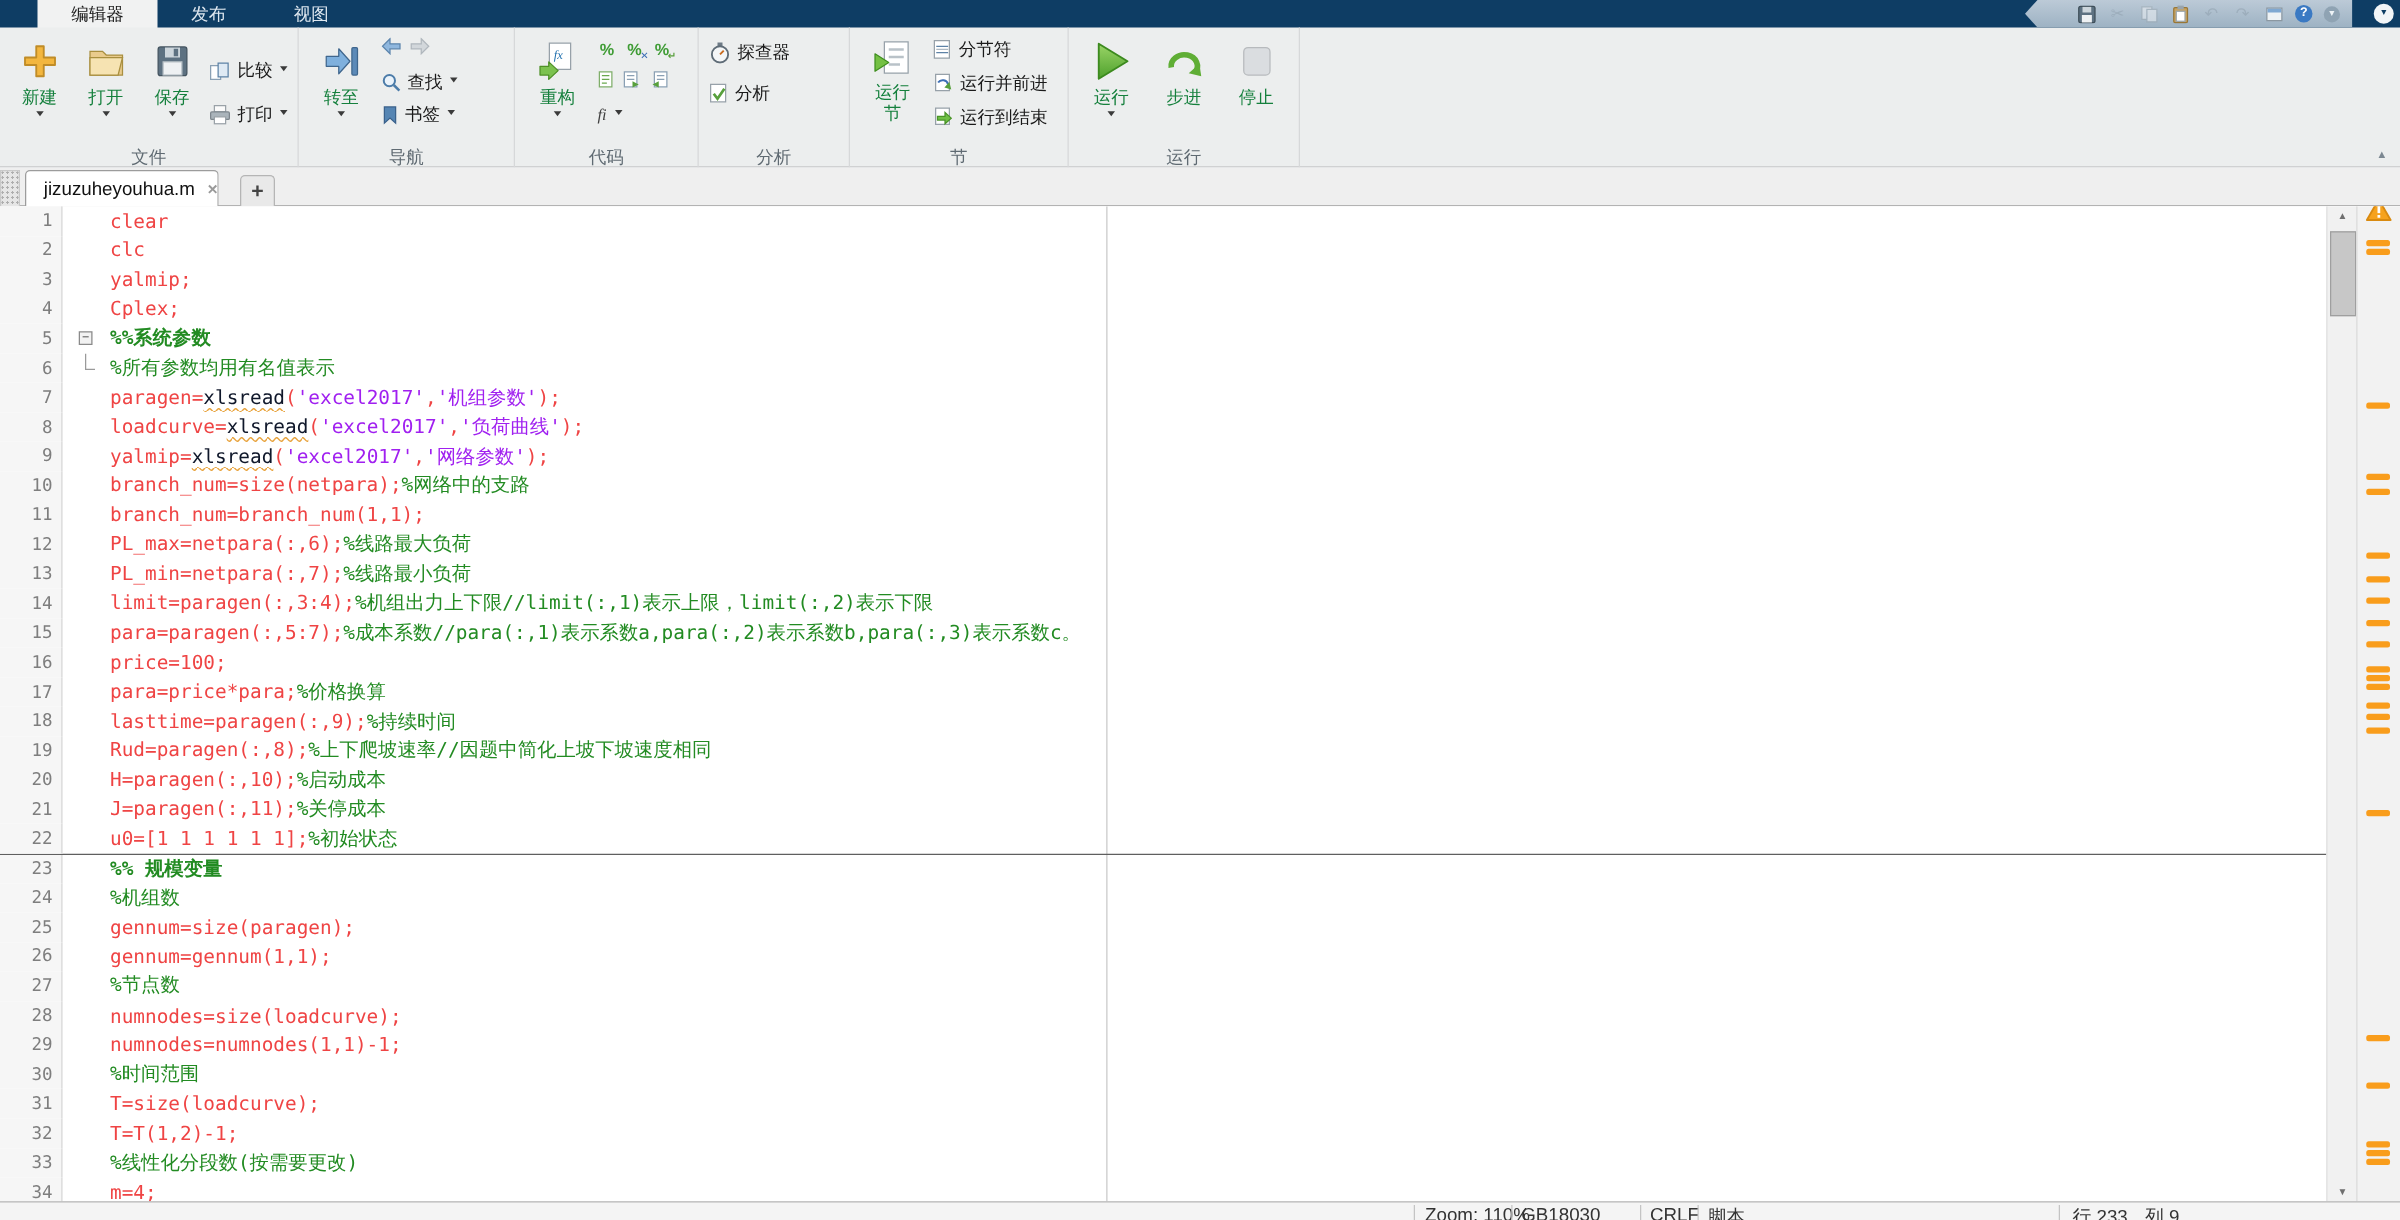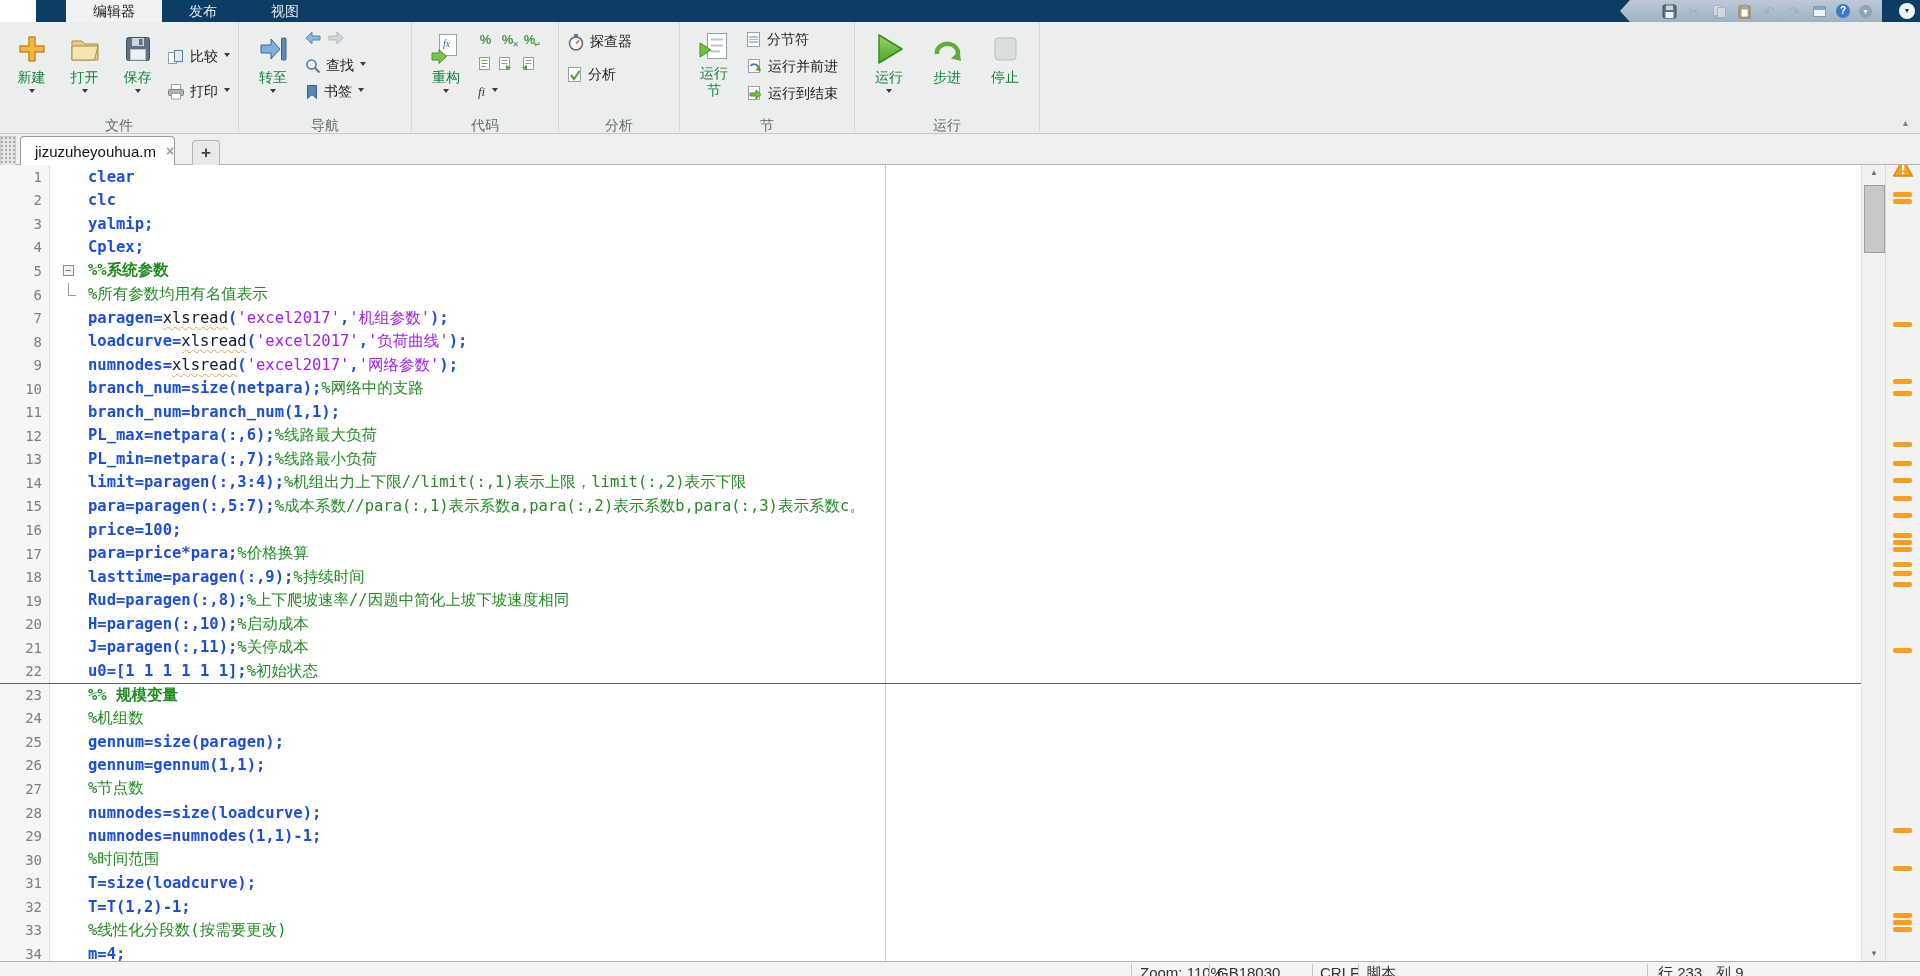--- a/index.html
+++ b/index.html
@@ -1,20 +1,20 @@
 <!DOCTYPE html>
 <html><head>
 <meta charset="utf-8">
 <style>
   html,body{margin:0;padding:0;}
   body{width:1920px;height:976px;position:relative;overflow:hidden;background:#fff;
        font-family:"Liberation Sans","DejaVu Sans",sans-serif;-webkit-font-smoothing:antialiased;}
 
   
-  .titlebar{position:absolute;top:0;left:0;right:0;height:24px;background:#0e3d64;display:flex;align-items:stretch;margin-left:36px;}
+  .titlebar{position:absolute;top:0;left:0;right:0;height:24px;background:#0e3d64;display:flex;align-items:stretch;}
   .rtabs{display:flex;margin-left:30px;}
   .rtab{padding:0 27px;line-height:22px;font-size:14px;color:#dfe8f0;cursor:default;}
   .rtab.active{background:#f1f2f2;color:#1a1a1a;}
   .qat{position:absolute;right:38px;top:0;height:22px;width:252px;
        background:linear-gradient(#bccad7,#9db2c3);
        clip-path:polygon(10px 0,100% 0,100% 100%,10px 100%,0 50%);
        display:flex;align-items:center;justify-content:flex-end;gap:9px;padding-right:10px;}
   .qbtn{display:flex;align-items:center;justify-content:center;width:16px;height:16px;font-size:13px;color:#5a6b7a;}
   .qbtn.dis{opacity:.5;color:#8d9dab;}
   .qhelp{width:14px;height:14px;border-radius:50%;background:#3a79c3;color:#fff;font-size:10px;font-weight:bold;line-height:14px;text-align:center;}
@@ -64,21 +64,21 @@
   .line{display:flex;height:23.55px;box-sizing:border-box;align-items:center;}
   .line.sec{border-top:1px solid #5f5f5f;}
   .ln{width:50px;flex:0 0 50px;align-self:stretch;display:flex;align-items:center;justify-content:flex-end;
       padding-right:7px;box-sizing:border-box;background:#f6f6f6;border-right:1px solid #d8d8d8;
       font-family:"DejaVu Sans Mono",monospace;font-size:14px;color:#7e7e7e;}
   .fold{width:26px;flex:0 0 26px;align-self:stretch;position:relative;}
   .fold-minus{position:absolute;left:13px;top:6px;width:11px;height:11px;border:1px solid #8a8a8a;background:#f2f2f2;
       font-size:10px;line-height:9px;text-align:center;color:#444;box-sizing:border-box;}
   .fold-cont{position:absolute;left:18px;top:0;width:7px;height:12px;border-left:1px solid #9a9a9a;border-bottom:1px solid #9a9a9a;}
   .txt{white-space:pre;padding-left:12px;font-family:"DejaVu Sans Mono",monospace;font-size:15.5px;color:#000;}
-  .tk-c{color:#1d4ed8;font-weight:bold;}
+  .tk-c{color:#ef4444;}
   .tk-m{color:#228B22;}
   .tk-b{color:#228B22;font-weight:bold;}
   .tk-s{color:#A020F0;}
   .tk-w{color:#0f172a;text-decoration:underline;text-decoration-style:wavy;text-decoration-color:#e8a33d;
         text-decoration-thickness:1.4px;text-underline-offset:3px;}
 
   
   .vscroll{position:absolute;top:0;bottom:0;right:34px;width:24px;background:#f1f1f1;border-left:1px solid #e0e0e0;}
   .sarrow{position:absolute;left:0;width:24px;height:14px;text-align:center;font-size:8px;color:#6f6f6f;line-height:14px;}
   .sarrow.up{top:1px;} .sarrow.down{bottom:1px;}
@@ -445,21 +445,21 @@
         <div class="txt"><span class="tk-c">paragen=</span><span class="tk-w">xlsread</span><span class="tk-c">(</span><span class="tk-s">'excel2017'</span><span class="tk-c">,</span><span class="tk-s">'机组参数'</span><span class="tk-c">);</span></div>
       </div>
       <div class="line">
         <div class="ln">8</div>
         <div class="fold"></div>
         <div class="txt"><span class="tk-c">loadcurve=</span><span class="tk-w">xlsread</span><span class="tk-c">(</span><span class="tk-s">'excel2017'</span><span class="tk-c">,</span><span class="tk-s">'负荷曲线'</span><span class="tk-c">);</span></div>
       </div>
       <div class="line">
         <div class="ln">9</div>
         <div class="fold"></div>
-        <div class="txt"><span class="tk-c">numnodes=</span><span class="tk-w">xlsread</span><span class="tk-c">(</span><span class="tk-s">'excel2017'</span><span class="tk-c">,</span><span class="tk-s">'网络参数'</span><span class="tk-c">);</span></div>
+        <div class="txt"><span class="tk-c">yalmip=</span><span class="tk-w">xlsread</span><span class="tk-c">(</span><span class="tk-s">'excel2017'</span><span class="tk-c">,</span><span class="tk-s">'网络参数'</span><span class="tk-c">);</span></div>
       </div>
       <div class="line">
         <div class="ln">10</div>
         <div class="fold"></div>
         <div class="txt"><span class="tk-c">branch_num=size(netpara);</span><span class="tk-m">%网络中的支路</span></div>
       </div>
       <div class="line">
         <div class="ln">11</div>
         <div class="fold"></div>
         <div class="txt"><span class="tk-c">branch_num=branch_num(1,1);</span></div>

